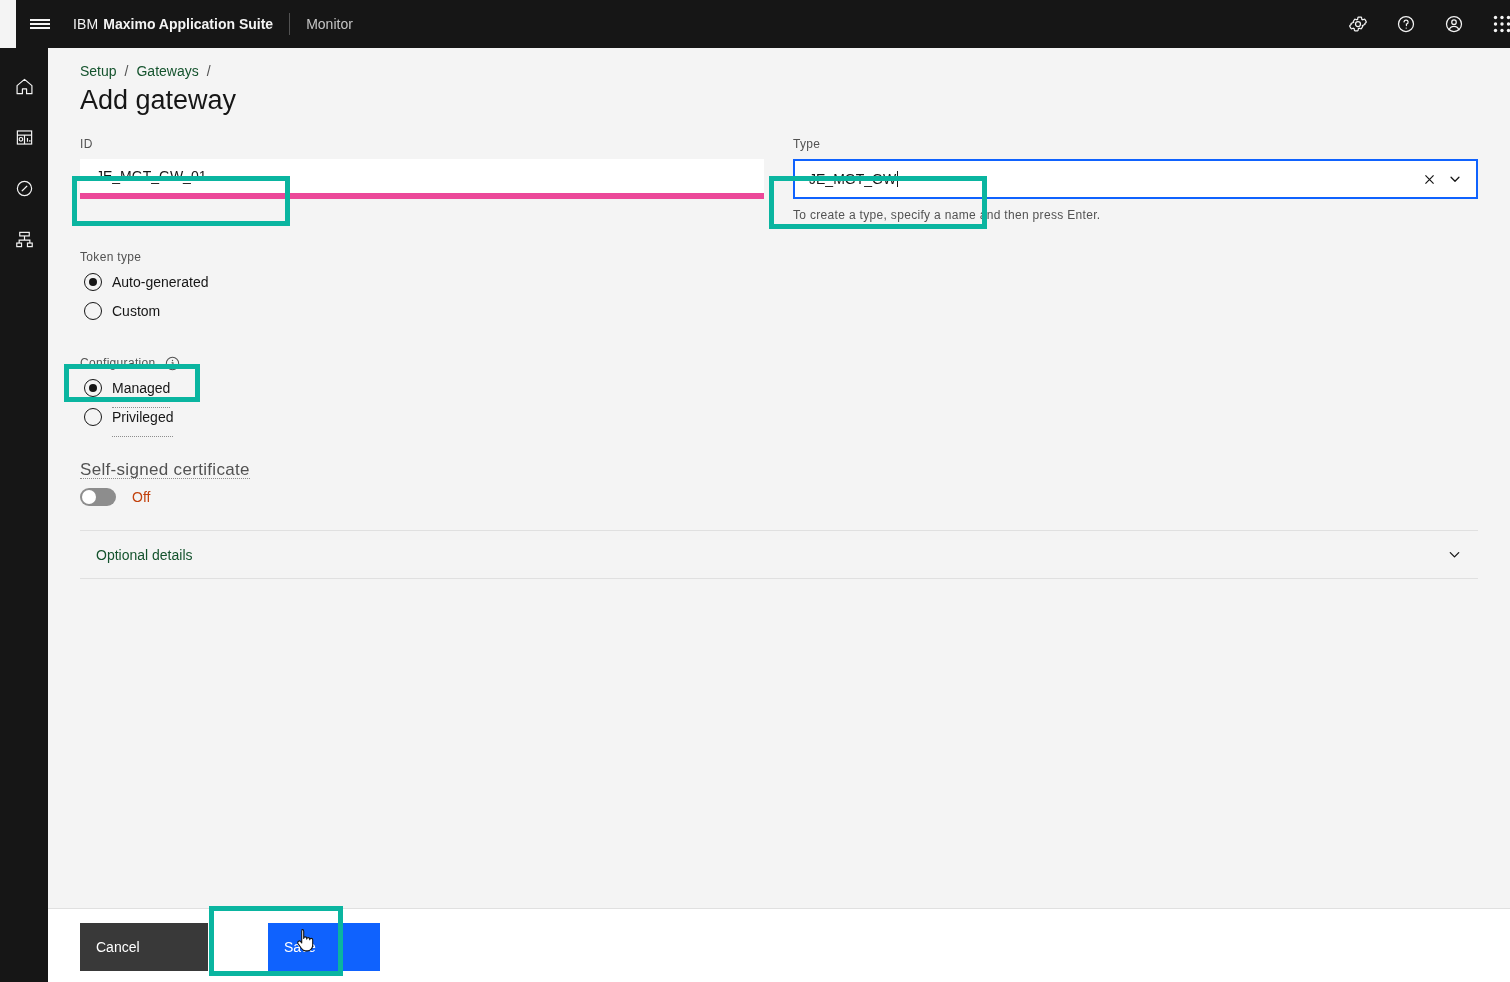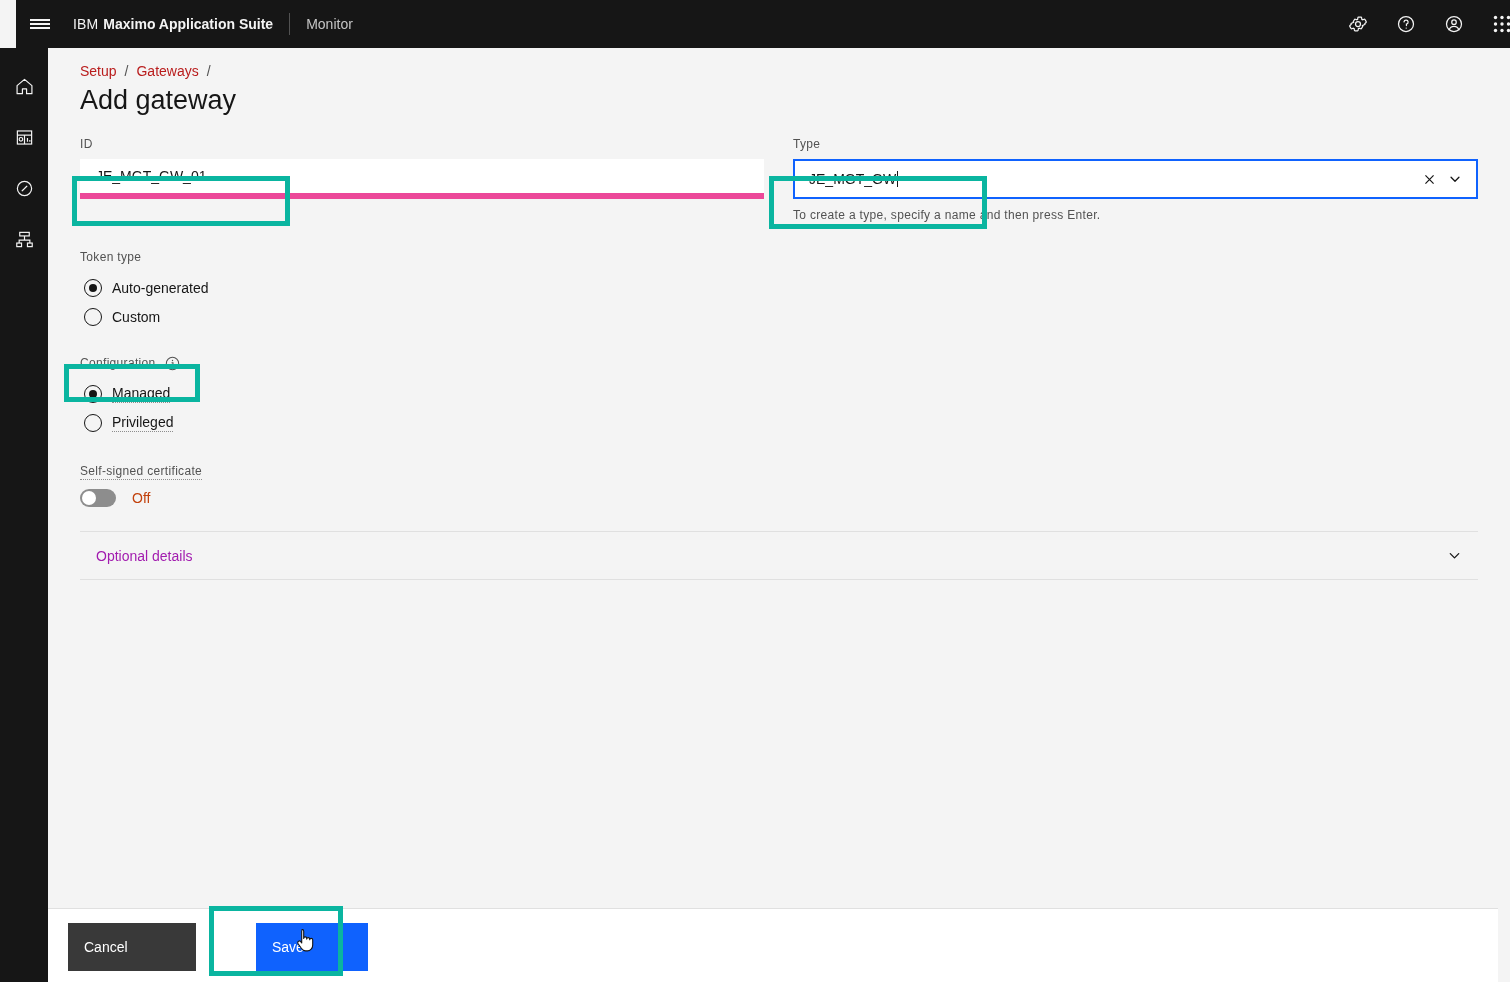--- a/index.html
+++ b/index.html
@@ -89,21 +89,21 @@
   .inner { padding: 0 32px; }
 
   .breadcrumb {
     display: flex; align-items: center;
     padding-top: 23px;
     font-size: 14px;
     line-height: 18px;
     height: 18px;
   }
   .crumb-link {
-    color: #b91c1c; text-decoration: none; cursor: pointer;
+    color: #14532d; text-decoration: none; cursor: pointer;
   }
   .crumb-sep { color: #525252; margin: 0 8px; }
 
   .page-title {
     font-size: 27px; font-weight: 400; color: #161616;
     margin-top: 11px;
     letter-spacing: 0;
     line-height: 36px;
   }
 
@@ -171,21 +171,21 @@
   .group { margin-top: 26px; }
   .group-label {
     font-size: 12px; color: #525252;
     line-height: 16px; margin-bottom: 8px;
     letter-spacing: .32px;
     display: flex; align-items: center;
   }
   .group-label .info-ic { margin-left: 9px; cursor: pointer; display:flex; }
 
   .radio-row {
-    display: flex; align-items: center;
+    display: flex; 
     height: 29px;
     cursor: pointer;
   }
   .radio {
     width: 18px; height: 18px; min-width: 18px;
     border-radius: 50%;
     border: 1px solid #161616;
     background: transparent;
     position: relative;
     margin-left: 4px;
@@ -204,21 +204,21 @@
     line-height: 18px;
   }
   .radio-label.dotted {
     border-bottom: 1px dotted #8d8d8d;
     cursor: help;
   }
 
   
   .toggle-block { margin-top: 24px; }
   .toggle-title {
-    font-size: 12px; color: #525252;
+    font-size: 17px; color: #525252;
     line-height: 16px; margin-bottom: 9px;
     letter-spacing: .32px;
     display: inline-block;
     border-bottom: 1px dotted #8d8d8d;
     cursor: help;
   }
   .toggle-row { display: flex; align-items: center; }
   .switch {
     width: 36px; height: 18px;
     border-radius: 9px;
@@ -244,26 +244,26 @@
     border-top: 1px solid #e0e0e0;
     border-bottom: 1px solid #e0e0e0;
     width: 1398px;
   }
   .acc-header {
     height: 47px;
     display: flex; align-items: center;
     padding: 0 16px;
     cursor: pointer;
   }
-  .acc-title { font-size: 14px; color: #a21caf; }
+  .acc-title { font-size: 14px; color: #14532d; }
   .acc-chev { margin-left: auto; display: flex; }
 
   
   .footer {
-    position: absolute; left: 36px; top: 908px;
+    position: absolute; left: 48px; top: 908px;
     width: 1462px; height: 74px;
     background: #ffffff;
     border-top: 1px solid #e0e0e0;
     display: flex; align-items: flex-start;
     z-index: 20;
     gap: 44px;
   }
   .btn {
     height: 48px;
     display: flex; align-items: center;

